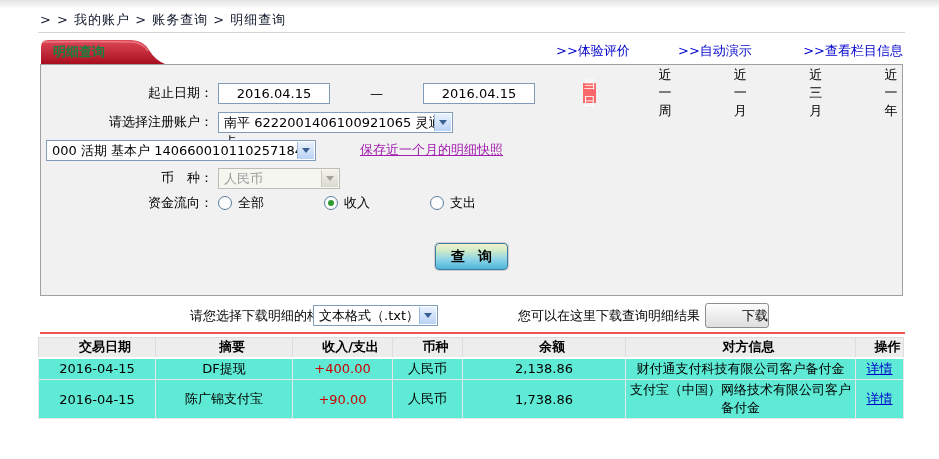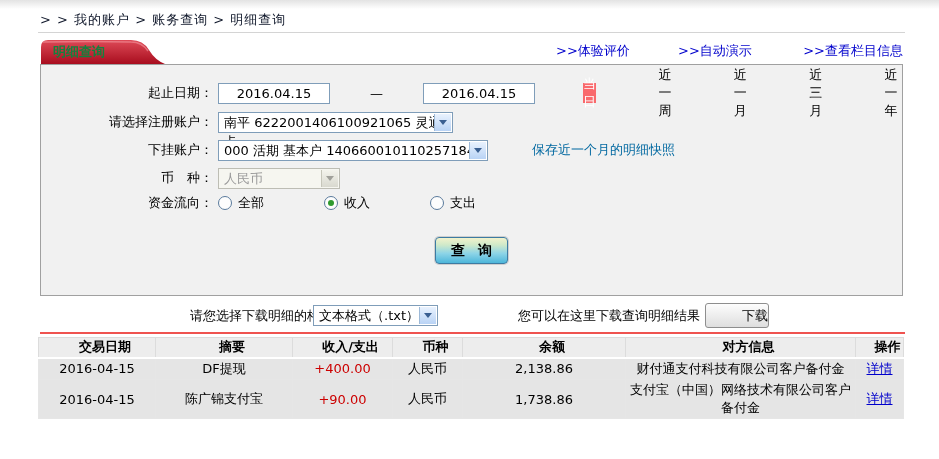--- a/index.html
+++ b/index.html
@@ -38,48 +38,48 @@
                line-height:19px; padding-left:5px; cursor:pointer; }
   .xp-select .arrowbox { position:absolute; right:1px; top:1px; bottom:1px; width:17px;
                background:linear-gradient(180deg,#e9f2fe,#b9d3f5);
                border-left:1px solid #9ebad8; display:flex; align-items:center; justify-content:center; }
   .chev { width:0; height:0; border-left:4px solid transparent; border-right:4px solid transparent;
           border-top:5px solid #3a5f91; }
   .xp-select.disabled { border-color:#bdbdb4; background:#f6f6f0; color:#9a9a9a; cursor:default; }
   .xp-select.disabled .arrowbox { background:linear-gradient(180deg,#f3f3ec,#d9d9cf); border-left:1px solid #c6c6ba; }
   .xp-select.disabled .chev { border-top-color:#a0a09a; }
 
-  .bluelink { color:#0369a1; cursor:pointer; }
+  .bluelink { color:#a21caf; text-decoration:underline; cursor:pointer; }
 
   .radio { width:14px; height:14px; border-radius:50%; border:1px solid #5a7a9c; background:#fdfdfd;
            display:inline-flex; align-items:center; justify-content:center; margin-right:6px; cursor:pointer; }
   .radio.checked::after { content:""; width:6px; height:6px; border-radius:50%; background:#2f9a2f; }
   .ropt { display:flex; align-items:center; margin-right:28px; }
 
-  .query-btn { position:absolute; left:394px; top:172px; width:73px; height:27px;
+  .query-btn { position:absolute; left:394px; top:178px; width:73px; height:27px;
            border:1px solid #3d7ba2; border-radius:4px; box-shadow:0 0 0 1px #cfcfcf;
            background:linear-gradient(180deg,#f2f2cc 0%,#cfe9c9 28%,#8cd4e7 62%,#4db6da 100%);
            font-weight:bold; font-size:14px; letter-spacing:4px; text-align:center; line-height:25px;
            padding-left:4px; cursor:pointer; }
 
   
   .dl-label { left:190px; top:307px; }
   .dl-select { left:313px; top:305px; width:125px; }
   .dl-hint { left:518px; top:307px; }
   .dl-btn { left:705px; top:303px; width:64px; height:25px; border:1px solid #8e8e8e; border-radius:3px;
             background:linear-gradient(180deg,#fdfdfd,#dedede); text-align:right; line-height:23px; cursor:pointer; }
 
   .red-divider { left:40px; top:332px; width:865px; height:2px; background:#ef5350; }
 
   
   table.results { position:absolute; left:38px; top:337px; width:865px;
            border-collapse:collapse; table-layout:fixed; font-size:13px; }
   table.results th { background:#ededed; font-weight:bold; height:20px;
            border:1px solid #dcdcdc; border-bottom:2px solid #ffffff;padding-left:16px; }
-  table.results td { background:#e5e5e5; text-align:center; height:22px;
+  table.results td { background:#5eead4; text-align:center; height:22px;
            border:1px solid #e6e6e6; padding:1px 2px; }
   td.amount { color:#cc0000; }
   td.action a { color:#0000cc; text-decoration:underline; cursor:pointer; }
   tr.r2 td { height:36px; }
 </style>
 </head>
 <body>
 
 <div class="abs top-strip"></div>
 <div class="abs breadcrumb">&gt; &gt; 我的账户 &gt; 账务查询 &gt; 明细查询</div>
@@ -123,21 +123,20 @@
       <div class="xp-select" style="width:235px">
         <span>南平 6222001406100921065 灵通卡</span>
         <span class="arrowbox">
             <span class="chev"></span>
           </span>
       </div>
     </div>
   </div>
 
   <div class="frow" style="top:74px; height:22px">
-    <div class="flabel">下挂账户：</div>
     <div class="fctrl">
       <div class="xp-select" style="width:270px">
         <span>000 活期 基本户 1406600101102571848</span>
         <span class="arrowbox">
             <span class="chev"></span>
           </span>
       </div>
       <span class="bluelink" style="margin-left:12px">保存近一个月的明细快照</span>
     </div>
   </div>

